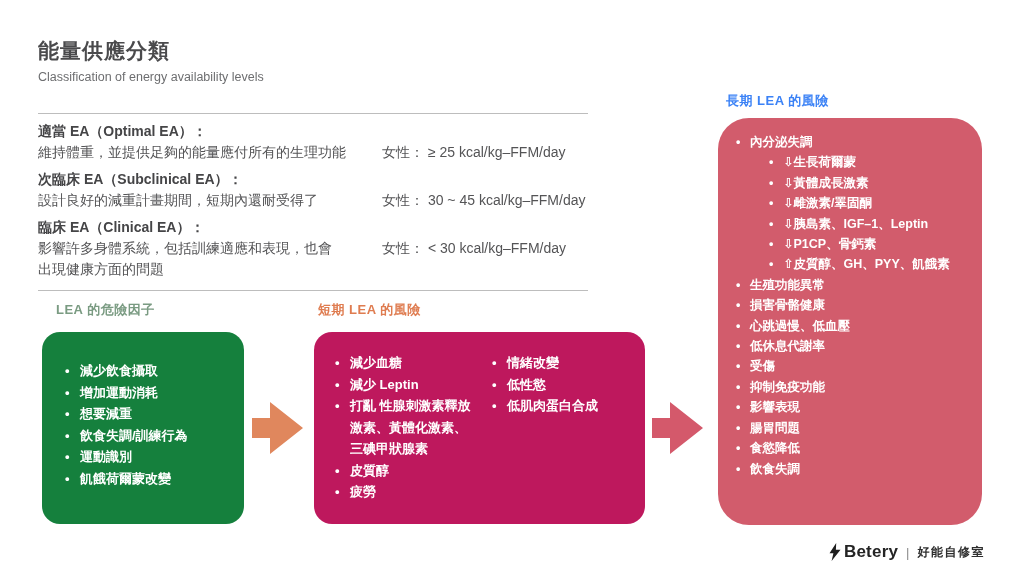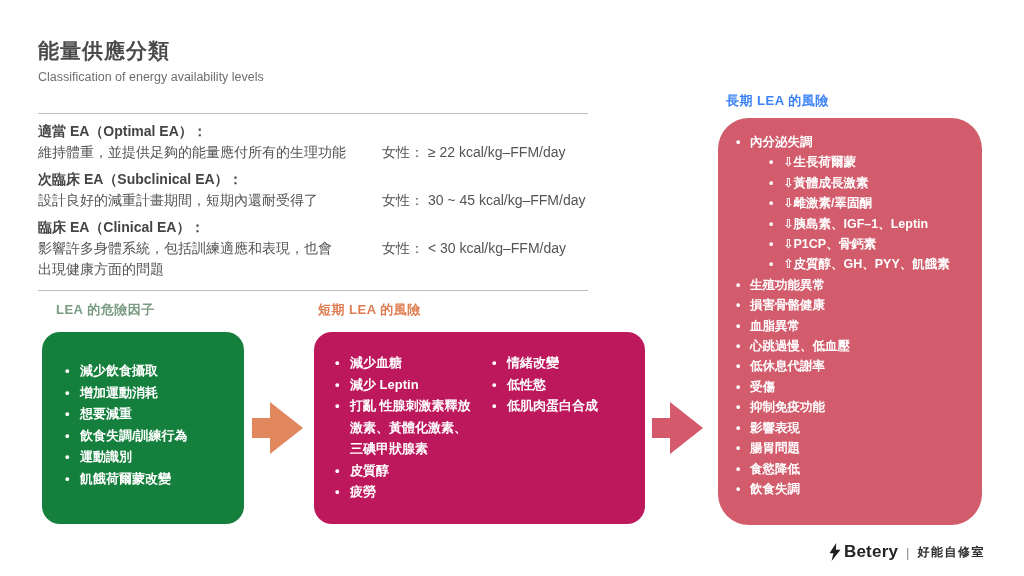--- a/index.html
+++ b/index.html
@@ -67,21 +67,21 @@
 
   <div class="hdr">
     <h1>能量供應分類</h1>
     <p>Classification of energy availability levels</p>
   </div>
 
   <div class="ea-table">
     <div class="ea-row">
       <div class="ea-term">適當 EA（Optimal EA）：</div>
       <div class="ea-desc">維持體重，並提供足夠的能量應付所有的生理功能</div>
-      <div class="ea-value">女性： ≥ 22 kcal/kg–FFM/day</div>
+      <div class="ea-value">女性： ≥ 25 kcal/kg–FFM/day</div>
     </div>
     <div class="ea-row">
       <div class="ea-term">次臨床 EA（Subclinical EA）：</div>
       <div class="ea-desc">設計良好的減重計畫期間，短期內還耐受得了</div>
       <div class="ea-value">女性： 30 ~ 45 kcal/kg–FFM/day</div>
     </div>
     <div class="ea-row" style="margin-bottom:0;">
       <div class="ea-term">臨床 EA（Clinical EA）：</div>
       <div class="ea-desc">影響許多身體系統，包括訓練適應和表現，也會
 出現健康方面的問題</div>
@@ -135,21 +135,20 @@
     <ul>
       <li>內分泌失調</li>
       <li class="sub">⇩生長荷爾蒙</li>
       <li class="sub">⇩黃體成長激素</li>
       <li class="sub">⇩雌激素/睪固酮</li>
       <li class="sub">⇩胰島素、IGF–1、Leptin</li>
       <li class="sub">⇩P1CP、骨鈣素</li>
       <li class="sub">⇧皮質醇、GH、PYY、飢餓素</li>
       <li>生殖功能異常</li>
       <li>損害骨骼健康</li>
-      <li>血脂異常</li>
       <li>心跳過慢、低血壓</li>
       <li>低休息代謝率</li>
       <li>受傷</li>
       <li>抑制免疫功能</li>
       <li>影響表現</li>
       <li>腸胃問題</li>
       <li>食慾降低</li>
       <li>飲食失調</li>
     </ul>
   </div>

